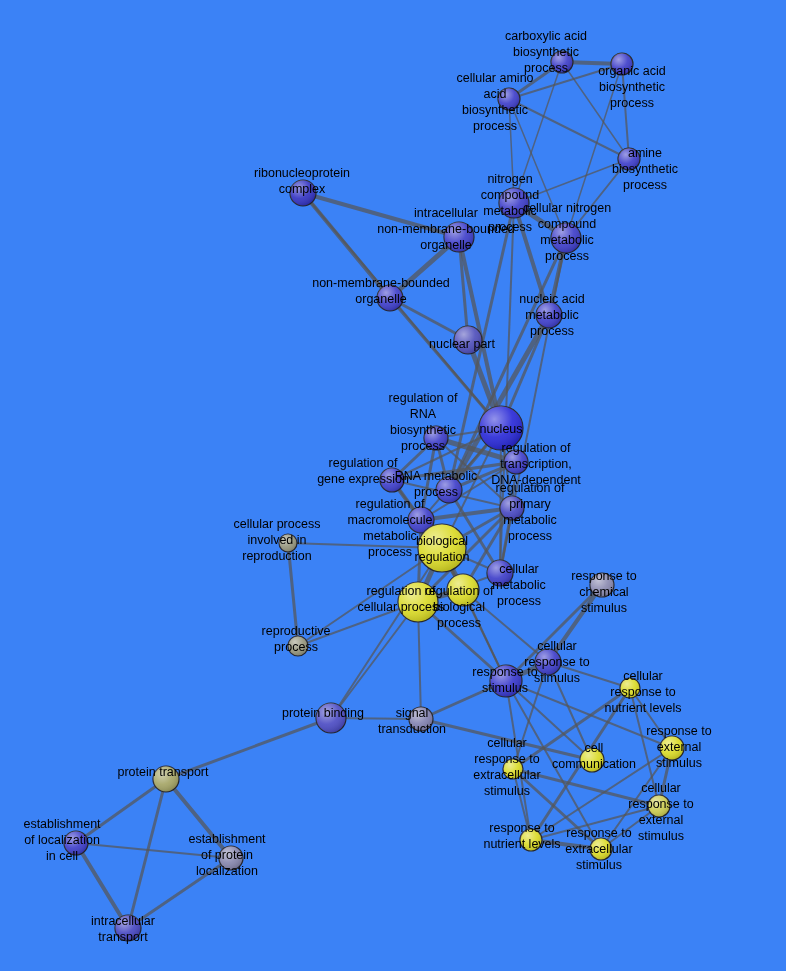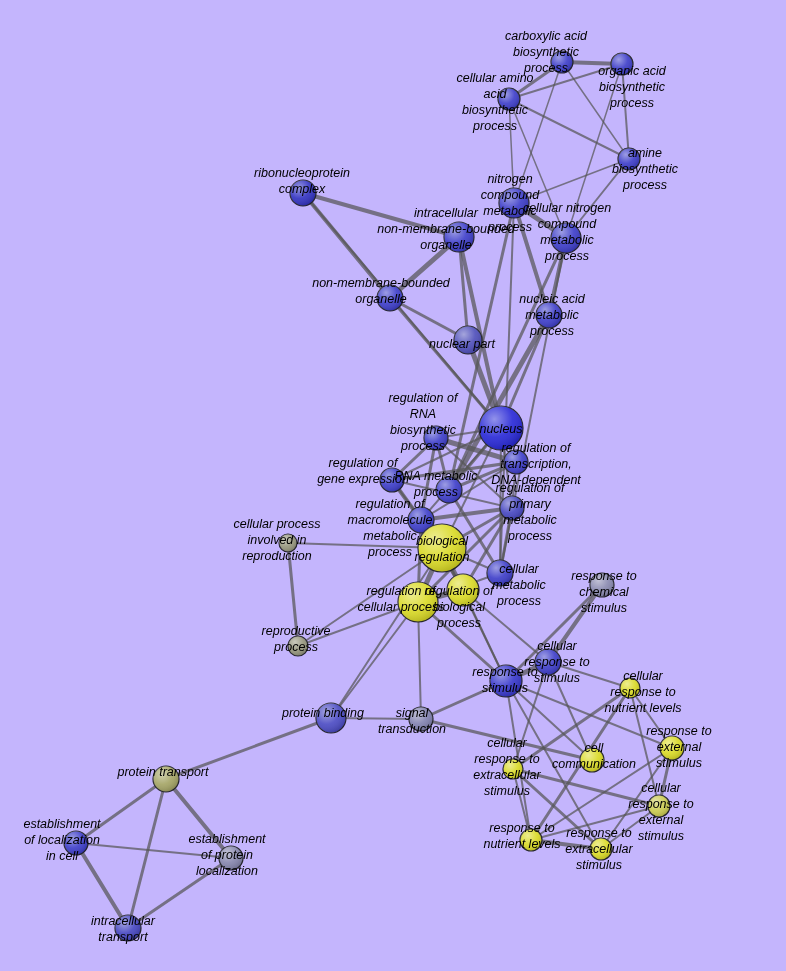--- a/index.html
+++ b/index.html
@@ -5,23 +5,22 @@
   html, body {
     margin: 0;
     padding: 0;
     background: #ffffff;
     font-family: "Liberation Sans", sans-serif;
   }
   .stage {
     position: relative;
     width: 786px;
     height: 971px;
-    background: #c4b5fd;
+    background: #3b82f6;
     overflow: hidden;
-    font-style: italic;
   }
   svg text {
     font-family: "Liberation Sans", "DejaVu Sans", sans-serif;
     font-size: 12.5px;
     fill: #000000;
     text-anchor: middle;
     pointer-events: none;
   }
   svg circle.node { cursor: pointer; }
   svg line.edge { stroke-linecap: round; }

